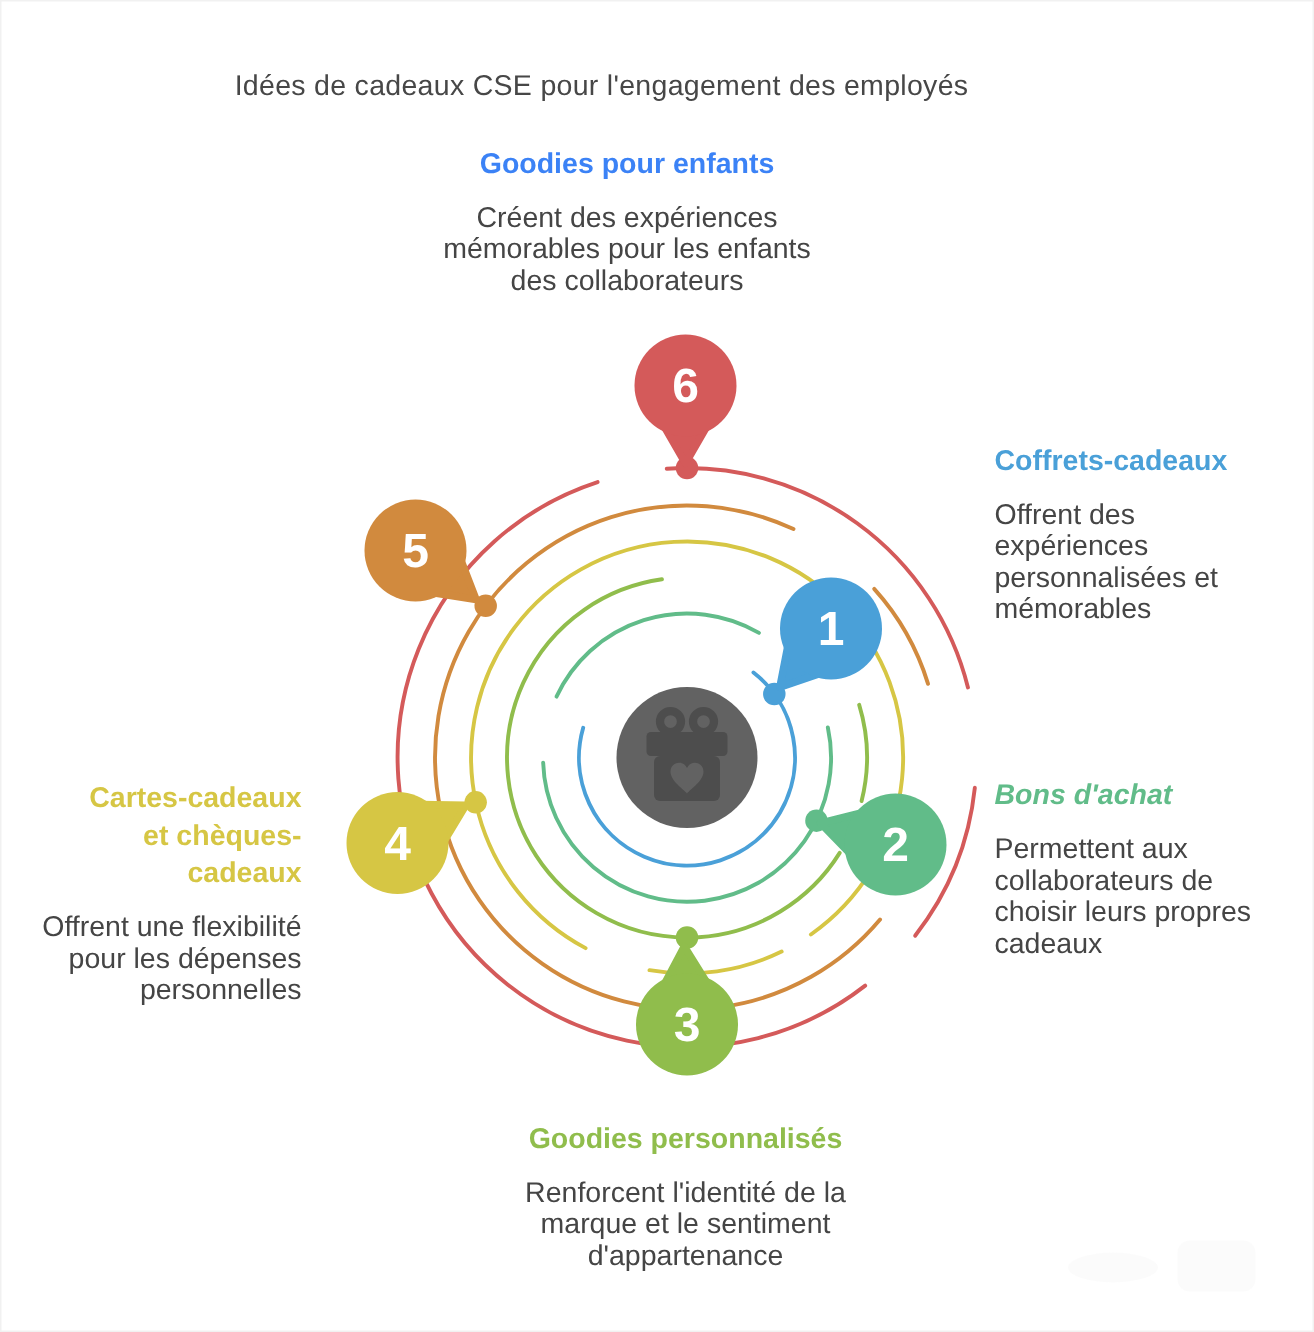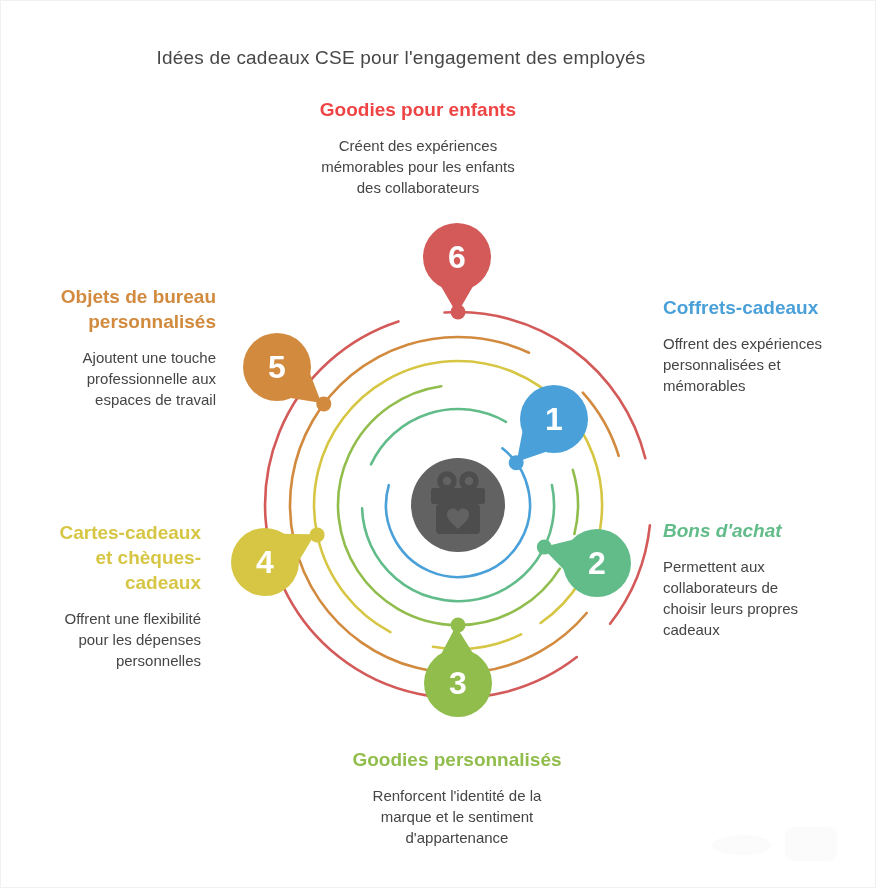--- a/index.html
+++ b/index.html
@@ -25,21 +25,21 @@
   #diagram{position:absolute;left:0;top:0;}
   .block{position:absolute;}
   .block .h{
     white-space:pre-line;
     font-size:19px;
     font-weight:700;
     line-height:25px;
   }
   .block .d{
     white-space:pre-line;
-    font-size:15px;
+    font-size:19px;
     line-height:21px;
     color:#454545;
     margin-top:13px;
   }
   .b6{left:242px;top:96px;width:350px;text-align:center;}
   .b1{left:662px;top:294px;width:180px;text-align:left;}
   .b2{left:662px;top:517px;width:180px;text-align:left;}
   .b3{left:281px;top:746px;width:350px;text-align:center;}
   .b4{left:10px;top:519px;width:190px;text-align:right;}
   .b5{left:10px;top:283px;width:205px;text-align:right;}
@@ -112,21 +112,21 @@
         <circle cx="0" cy="0" r="47" fill="#626262"></circle>
         <circle cx="-11" cy="-24" r="7" fill="none" stroke="#4d4d4d" stroke-width="5.5"></circle>
         <circle cx="11" cy="-24" r="7" fill="none" stroke="#4d4d4d" stroke-width="5.5"></circle>
         <rect x="-27" y="-17" width="54" height="16" rx="3" fill="#4d4d4d"></rect>
         <rect x="-22" y="-1" width="44" height="30" rx="4" fill="#4d4d4d"></rect>
         <path d="M0,24 C-2.5,21 -11,15.5 -11,9.5 C-11,5.5 -8,3.5 -5,3.5 C-2.6,3.5 -0.9,5 0,7 C0.9,5 2.6,3.5 5,3.5 C8,3.5 11,5.5 11,9.5 C11,15.5 2.5,21 0,24 Z" fill="#626262"></path>
       </g>
     </svg>
 
   <div class="block b6">
-    <div class="h" style="color: #ef4444; text-align: center;">Goodies pour enfants</div>
+    <div class="h" style="color: #3b82f6; text-align: center;">Goodies pour enfants</div>
     <div class="d">Créent des expériences
 mémorables pour les enfants
 des collaborateurs</div>
   </div>
 
   <div class="block b1">
     <div class="h" style="color: rgb(74, 160, 216);">Coffrets-cadeaux</div>
     <div class="d">Offrent des expériences
 personnalisées et
 mémorables</div>
@@ -149,26 +149,19 @@
 
   <div class="block b4">
     <div class="h" style="color: rgb(214, 198, 68);">Cartes-cadeaux
 et chèques-
 cadeaux</div>
     <div class="d">Offrent une flexibilité
 pour les dépenses
 personnelles</div>
   </div>
 
-  <div class="block b5">
-    <div class="h" style="color: rgb(209, 138, 62);">Objets de bureau
-personnalisés</div>
-    <div class="d">Ajoutent une touche
-professionnelle aux
-espaces de travail</div>
-  </div>
 
   <svg class="watermark" viewBox="0 0 140 60">
     <ellipse cx="35" cy="32" rx="30" ry="10" fill="#f8f8f8"></ellipse>
     <rect x="78" y="14" width="52" height="34" rx="8" fill="#f8f8f8"></rect>
   </svg>
 
 </div>
 
 </body></html>

